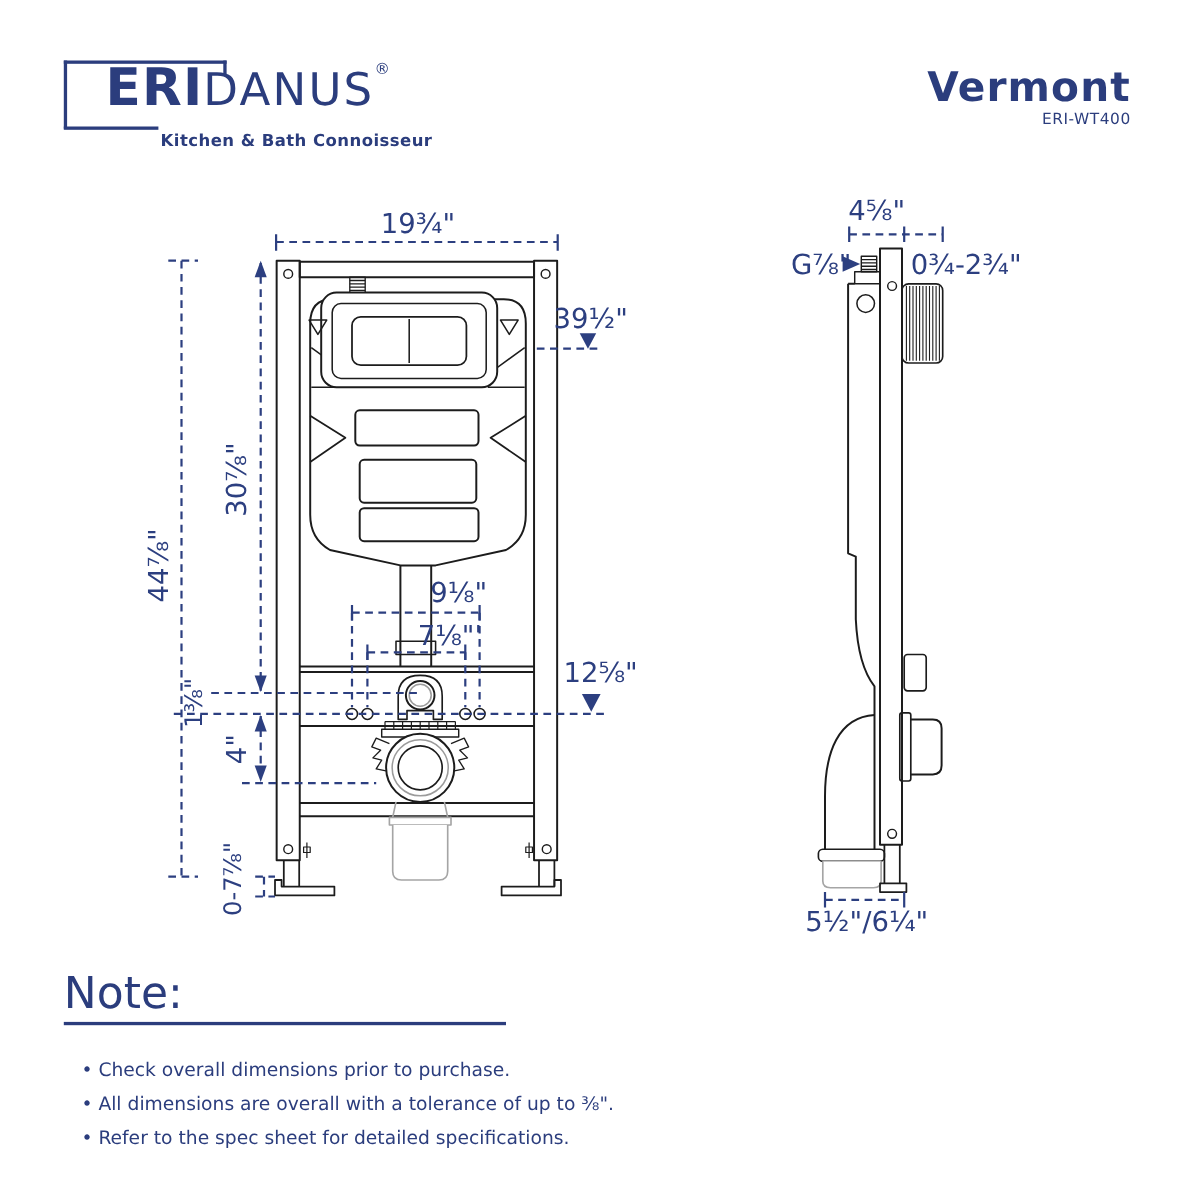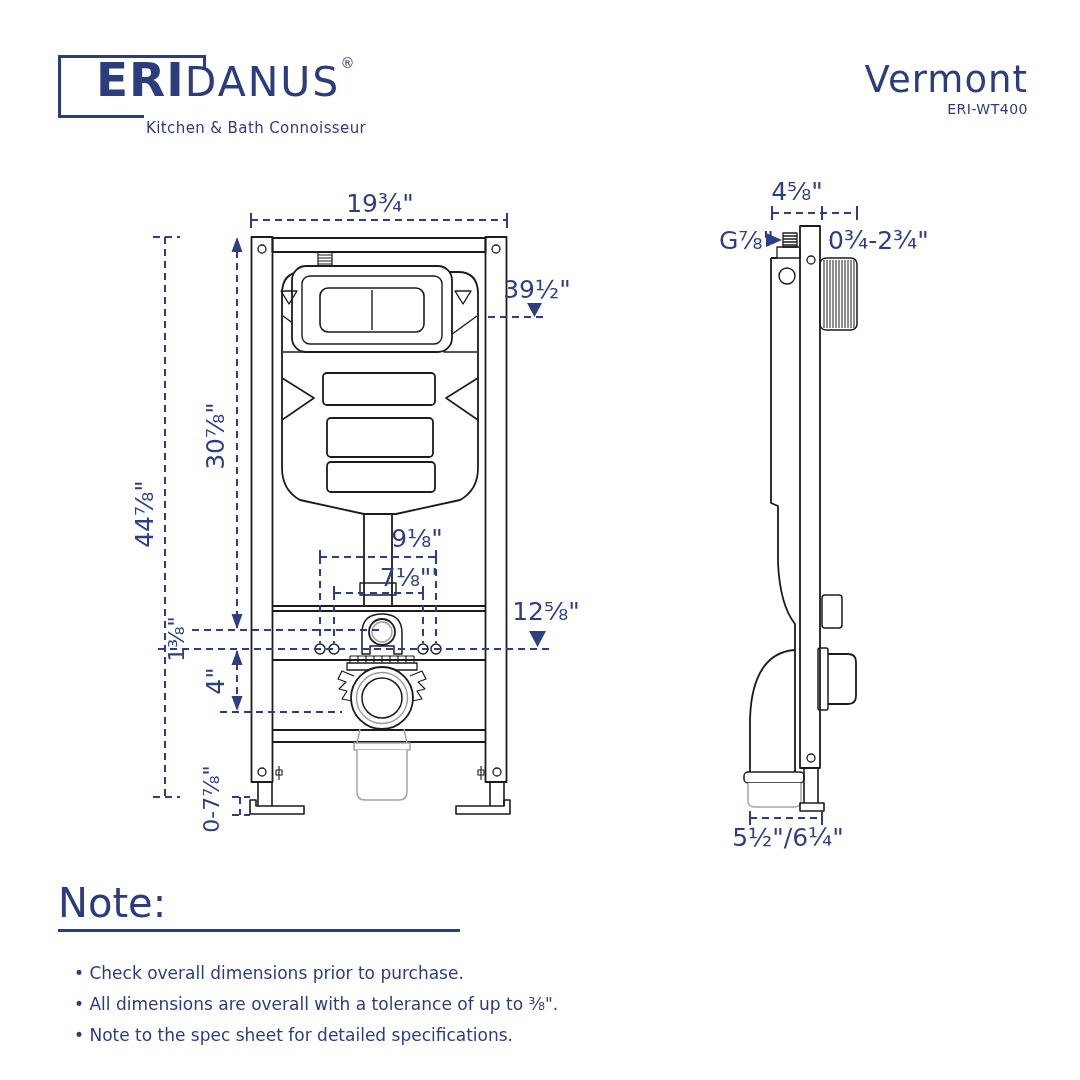--- a/index.html
+++ b/index.html
@@ -5,24 +5,24 @@
   html,body{margin:0;padding:0;background:#ffffff;}
   #page{position:relative;width:1080px;height:1080px;background:#ffffff;overflow:hidden;
         font-family:"DejaVu Sans",sans-serif;color:#2b3d7d;}
   .abs{position:absolute;}
   
   .lf{position:absolute;background:#2b3d7d;}
   .brand{position:absolute;left:96px;top:56px;white-space:nowrap;line-height:1;}
   .brand .eri{font-size:47px;font-weight:800;letter-spacing:1px;}
   .brand .danus{font-size:41px;font-weight:400;letter-spacing:2px;}
   .brand .reg{font-size:14px;font-weight:400;vertical-align:28px;}
-  .tagline{position:absolute;left:146px;top:119px;font-size:15px;font-weight:400;letter-spacing:.4px;text-align:center;}
+  .tagline{position:absolute;left:146px;top:119px;font-size:15px;font-weight:700;letter-spacing:.4px;text-align:center;}
   
   .product{position:absolute;right:52px;top:58px;text-align:right;}
-  .product .name{font-size:37px;font-weight:400;letter-spacing:1px;margin-left:17px;}
+  .product .name{font-size:37px;font-weight:700;letter-spacing:1px;margin-left:17px;}
   .product .model{font-size:14px;font-weight:400;letter-spacing:.5px;}
   
   .note-title{position:absolute;left:58px;top:880px;font-size:40px;font-weight:400;}
   .note-rule{position:absolute;left:58px;top:929px;width:402px;height:3px;background:#2b3d7d;}
   .note-list{position:absolute;left:58px;top:942px;margin:16px;padding:0;list-style:none;}
   .note-list li{font-size:17px;line-height:31px;font-weight:400;}
   .note-list li::before{content:"• ";}
   svg text{font-family:"DejaVu Sans",sans-serif;}
 </style>
 </head>
@@ -216,16 +216,16 @@
   <div class="product">
     <div class="name">Vermont</div>
     <div class="model">ERI-WT400</div>
   </div>
 
   <div class="note-title">Note:</div>
   <div class="note-rule"></div>
   <ul class="note-list">
     <li>Check overall dimensions prior to purchase.</li>
     <li>All dimensions are overall with a tolerance of up to ⅜".</li>
-    <li>Note to the spec sheet for detailed specifications.</li>
+    <li>Refer to the spec sheet for detailed specifications.</li>
   </ul>
 
 </div>
 
 </body></html>

